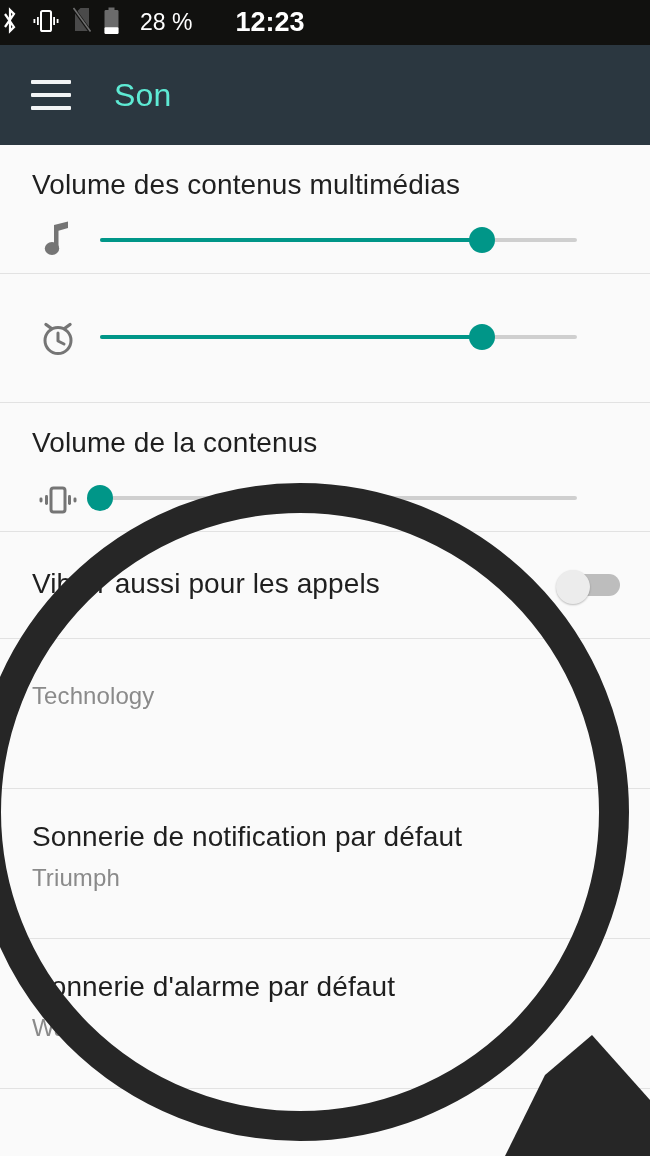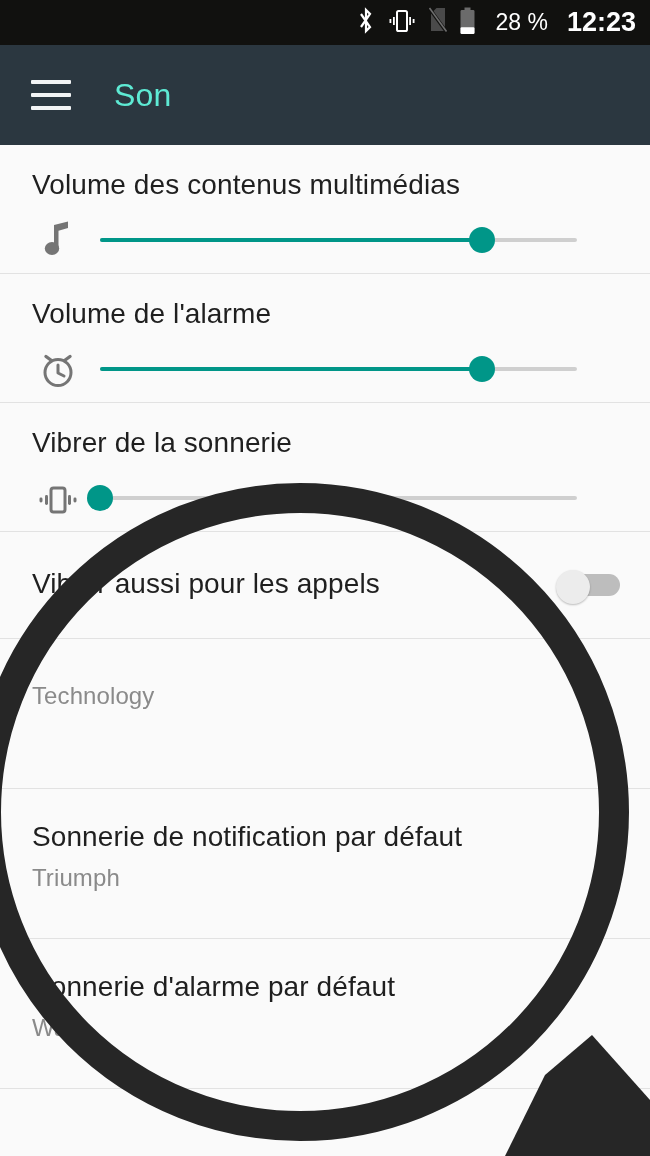--- a/index.html
+++ b/index.html
@@ -20,42 +20,42 @@
   }
 
   
   .statusbar {
     position: absolute;
     left: 0; top: 0;
     width: 650px; height: 45px;
     background: #11110f;
     display: flex;
     align-items: center;
-    justify-content: flex-end;
+    justify-content: flex-start;
     box-sizing: border-box;
     padding-right: 14px;
   }
   .status-icons {
     display: flex;
     align-items: center;
     gap: 11px;
   }
   .sb-icon { display: block; }
   .battery-pct {
     color: #ffffff;
     font-size: 23px;
     letter-spacing: 0px;
     margin-left: 9px;
     white-space: nowrap;
   }
   .clock {
     color: #ffffff;
     font-size: 27px;
     font-weight: bold;
-    margin-left: 8px;
+    margin-left: 32px;
     white-space: nowrap;
   }
 
   
   .appbar {
     position: absolute;
     left: 0; top: 45px;
     width: 650px; height: 100px;
     background: #2b3740;
     display: flex;
@@ -256,39 +256,38 @@
           </svg>
         </span>
         <div class="track">
           <div class="track-fill" style="width:80%"></div>
           <div class="thumb" style="left:80%"></div>
         </div>
       </div>
     </div>
 
     <div class="row slider-row">
-      <div class="row-title">Volume de l'alarme</div>
       <div class="slider-line">
         <span class="slider-icon">
           <svg width="48" height="44" viewBox="0 0 48 44">
             <circle cx="24" cy="24.5" r="13" fill="none" stroke="#757575" stroke-width="3"></circle>
             <path d="M24 17 L24 25 L30 28" fill="none" stroke="#757575" stroke-width="3" stroke-linecap="round" stroke-linejoin="round"></path>
             <line x1="12" y1="8.5" x2="17.5" y2="12.5" stroke="#757575" stroke-width="3.4" stroke-linecap="round"></line>
             <line x1="36" y1="8.5" x2="30.5" y2="12.5" stroke="#757575" stroke-width="3.4" stroke-linecap="round"></line>
           </svg>
         </span>
         <div class="track">
           <div class="track-fill" style="width:80%"></div>
           <div class="thumb" style="left:80%"></div>
         </div>
       </div>
     </div>
 
     <div class="row slider-row">
-      <div class="row-title">Vibrer de la sonnerie</div>
+      <div class="row-title">Volume de la contenus</div>
       <div class="slider-line">
         <span class="slider-icon">
           <svg width="48" height="44" viewBox="0 0 48 44">
             <rect x="17" y="11" width="14" height="24" rx="2.5" fill="none" stroke="#757575" stroke-width="3"></rect>
             <rect x="11" y="18" width="3" height="10" rx="1.4" fill="#757575"></rect>
             <rect x="5.5" y="20.5" width="3" height="5" rx="1.4" fill="#757575"></rect>
             <rect x="34" y="18" width="3" height="10" rx="1.4" fill="#757575"></rect>
             <rect x="39.5" y="20.5" width="3" height="5" rx="1.4" fill="#757575"></rect>
           </svg>
         </span>

